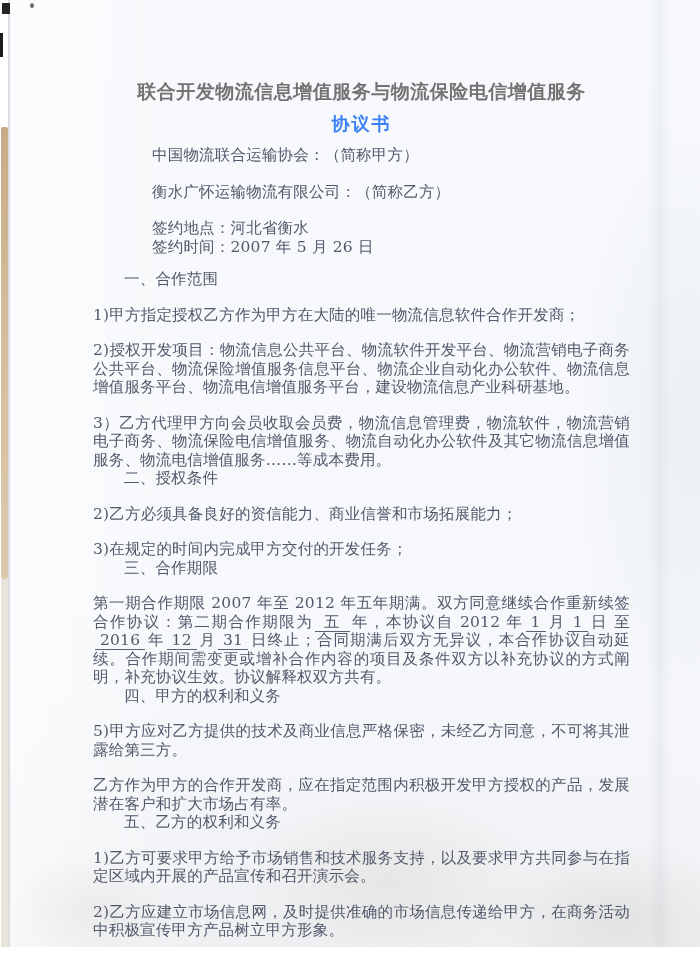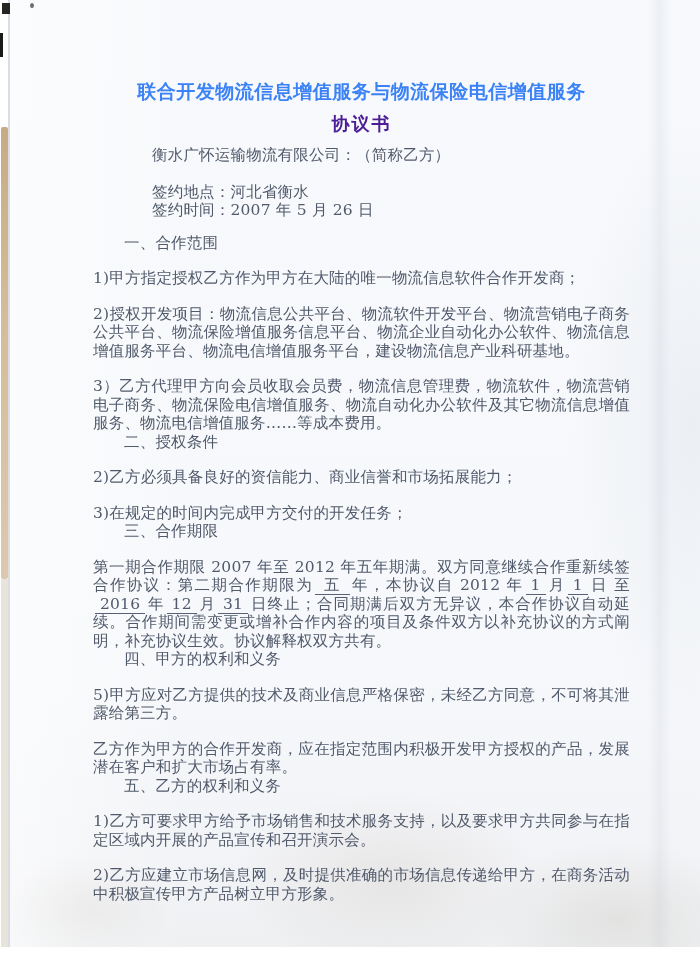--- a/index.html
+++ b/index.html
@@ -41,25 +41,25 @@
 
   
   .content {
     position: absolute; left: 93px; top: 78px; width: 537px;
     color: #515a6b;
     font-size: 15.5px; line-height: 18.5px;
     letter-spacing: 0.2px;
   }
   h1.doc-title {
     margin: 0 0 8px; font-size: 19px; line-height: 26px;
-    text-align: center; font-weight: bold; color: #3b82f6; letter-spacing: 0.5px;
+    text-align: center; font-weight: bold; color: #737373; letter-spacing: 0.5px;
   }
   h2.doc-subtitle {
     margin: 0 0 10px; font-size: 18px; line-height: 24px;
-    text-align: center; font-weight: bold; color: #4c1d95; letter-spacing: 2px;
+    text-align: center; font-weight: bold; color: #3b82f6; letter-spacing: 2px;
   }
   #doc-body .line { margin: 0; overflow-wrap: break-word; }
   #doc-body .party     { padding-left: 59px; margin-bottom: 18px; }
   #doc-body .meta      { padding-left: 59px; }
   #doc-body .meta-last { padding-left: 59px; margin-bottom: 14px; }
   #doc-body .p         { text-align: justify; text-justify: inter-ideograph; margin-top: 17px; }
   #doc-body .p-indent  { text-align: justify; text-justify: inter-ideograph; text-indent: 62px; }
   #doc-body .heading   { padding-left: 31px; }
   .blank {
     border-bottom: 1.5px solid #5a6175;
@@ -71,20 +71,21 @@
 <body>
 
 <div class="scan-root">
   <div class="paper"></div>
   <div class="crease"></div>
 
   <div class="content">
     <h1 class="doc-title">联合开发物流信息增值服务与物流保险电信增值服务</h1>
     <h2 class="doc-subtitle">协议书</h2>
     <div id="doc-body">
+        <div class="line party"><span>中国物流联合运输协会：（简称甲方）</span></div>
         <div class="line party"><span>衡水广怀运输物流有限公司：（简称乙方）</span></div>
         <div class="line meta"><span>签约地点：河北省衡水</span></div>
         <div class="line meta-last"><span>签约时间：2007 年 5 月 26 日</span></div>
         <div class="line heading"><span>一、合作范围</span></div>
         <div class="line p"><span>1)甲方指定授权乙方作为甲方在大陆的唯一物流信息软件合作开发商；</span></div>
         <div class="line p"><span>2)授权开发项目：物流信息公共平台、物流软件开发平台、物流营销电子商务公共平台、物流保险增值服务信息平台、物流企业自动化办公软件、物流信息增值服务平台、物流电信增值服务平台，建设物流信息产业科研基地。</span></div>
         <div class="line p"><span>3）乙方代理甲方向会员收取会员费，物流信息管理费，物流软件，物流营销电子商务、物流保险电信增值服务、物流自动化办公软件及其它物流信息增值服务、物流电信增值服务……等成本费用。</span></div>
         <div class="line heading"><span>二、授权条件</span></div>
         <div class="line p"><span>2)乙方必须具备良好的资信能力、商业信誉和市场拓展能力；</span></div>
         <div class="line p"><span>3)在规定的时间内完成甲方交付的开发任务；</span></div>

